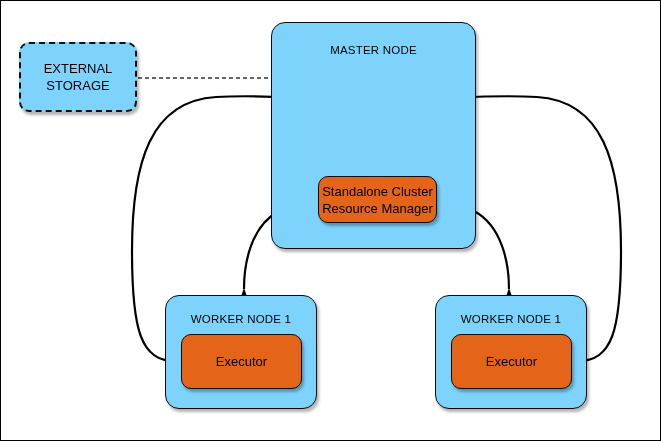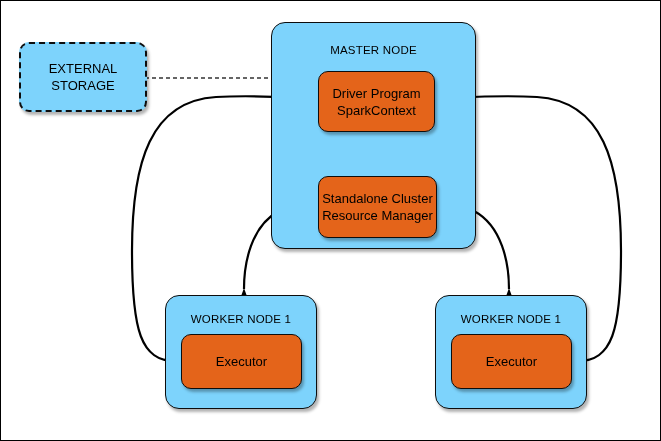--- a/index.html
+++ b/index.html
@@ -106,35 +106,31 @@
 
     <path d="M 174 360 C 140 360 131 330 131 250 C 131 160 150 100 215 96 C 250 94 280 96 306 97" stroke="#000000" stroke-width="2.2" fill="none" marker-end="url(#arrowEnd)"></path>
 
     <path d="M 243 288 C 243 262 250 225 278 210 C 292 203 302 201 309 200" stroke="#000000" stroke-width="2.2" fill="none" marker-end="url(#arrowEnd)" marker-start="url(#arrowStart)"></path>
 
     <path d="M 577 360 C 611 360 620 330 620 250 C 620 160 601 100 536 96 C 501 94 471 96 445 97" stroke="#000000" stroke-width="2.2" fill="none" marker-end="url(#arrowEnd)"></path>
 
     <path d="M 508 288 C 508 262 501 225 473 210 C 459 203 449 201 442 200" stroke="#000000" stroke-width="2.2" fill="none" marker-end="url(#arrowEnd)" marker-start="url(#arrowStart)"></path>
   </svg>
 
-  <div class="node dashed" style="left:18px; top:41px; width:128px; height:70px;">
+  <div class="node dashed" style="left:18px; top:41px; width:118px; height:70px;">
     <div class="centered-label node-label-wrap">EXTERNAL
 STORAGE</div>
   </div>
 
   <div class="node" style="left:270px; top:21px; width:205px; height:227px;">
     <div class="node-title" style="top:21px;">MASTER NODE</div>
   </div>
 
-  <div class="proc" style="left:317px; top:70px; width:117px; height:61px;">
-    <div class="proc-label">Driver Program
-SparkContext</div>
-  </div>
 
-  <div class="proc" style="left:317px; top:175px; width:119px; height:62px;">
+  <div class="proc" style="left:317px; top:175px; width:119px; height:47px;">
     <div class="proc-label">Standalone Cluster
 Resource Manager</div>
   </div>
 
   <div class="node" style="left:164px; top:294px; width:152px; height:114px;">
     <div class="node-title" style="top:17px;">WORKER NODE 1</div>
   </div>
 
   <div class="proc" style="left:180px; top:333px; width:121px; height:55px;">
     <div class="proc-label">Executor</div>

